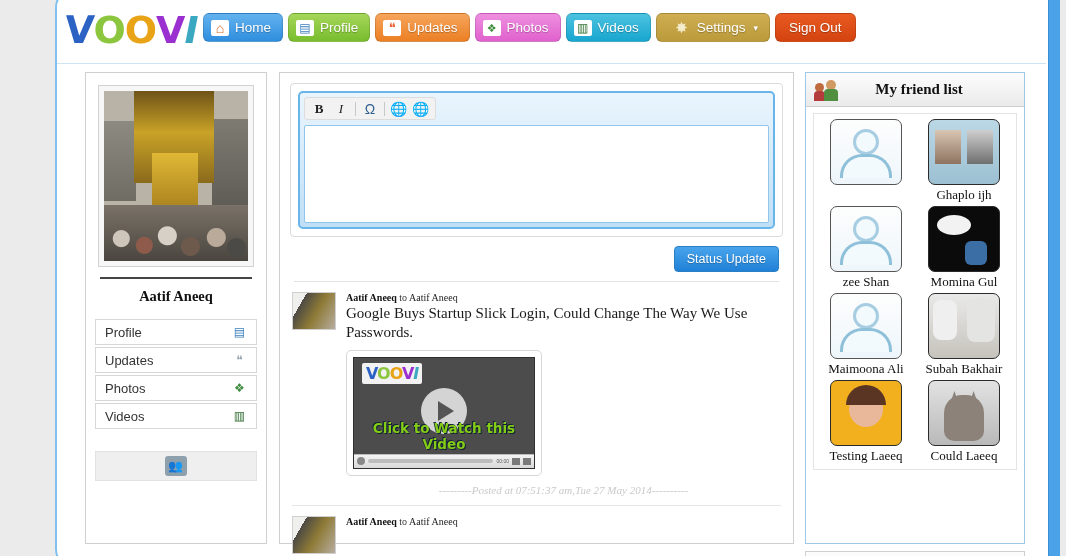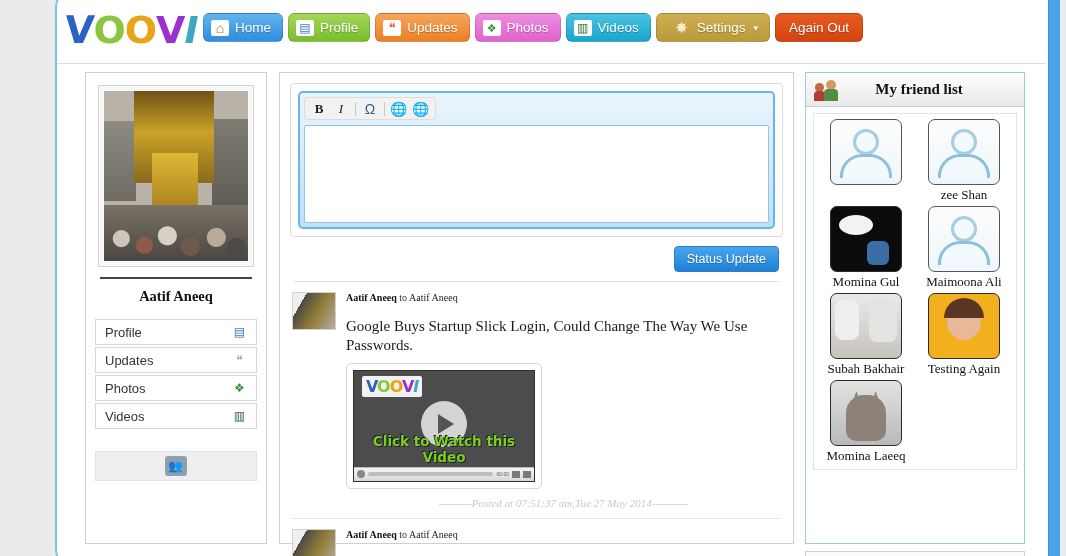--- a/index.html
+++ b/index.html
@@ -306,21 +306,21 @@
     font-size: 10px;
     color: #222;
   }
   .post-head b { color: #111; }
   .post-head .to { color:#333; }
   .post-text {
     font-family: "Liberation Serif", serif;
     font-size: 15px;
     color: #1a1a1a;
     line-height: 1.26;
-    margin-top: 14px;
+    margin-top: 1px;
   }
   .video-card {
     margin-top: 8px;
     width: 196px;
     border: 1px solid #d6d6d6;
     border-radius: 5px;
     background: #fff;
     padding: 6px;
   }
   .video-screen {
@@ -509,21 +509,21 @@
         <div class="nav-btn btn-videos">
           <span class="nav-ico ico-videos"></span>
           <span>Videos</span>
         </div>
         <div class="nav-btn btn-settings">
           <span class="nav-ico ico-settings"></span>
           <span>Settings</span>
           <span class="caret">▾</span>
         </div>
         <div class="nav-btn btn-signout">
-          <span>Again Out</span>
+          <span>Sign Out</span>
         </div>
       </div>
     </div>
 
     <div id="body-wrap">
 
       <div class="col" id="col-left">
         <div id="avatar-box">
           <div id="avatar-img">
             <div class="wall-l"></div>
@@ -634,20 +634,24 @@
 
         <div id="friend-grid">
           <div class="friend">
             <div class="friend-pic generic">
                 <span class="gh"></span>
                 <span class="gb"></span>
               </div>
             <div class="friend-name"></div>
           </div>
           <div class="friend">
+            <div class="friend-pic fp-ghaplo"></div>
+            <div class="friend-name">Ghaplo ijh</div>
+          </div>
+          <div class="friend">
             <div class="friend-pic generic">
                 <span class="gh"></span>
                 <span class="gb"></span>
               </div>
             <div class="friend-name">zee Shan</div>
           </div>
           <div class="friend">
             <div class="friend-pic fp-momina"></div>
             <div class="friend-name">Momina Gul</div>
           </div>
@@ -657,25 +661,25 @@
                 <span class="gb"></span>
               </div>
             <div class="friend-name">Maimoona Ali</div>
           </div>
           <div class="friend">
             <div class="friend-pic fp-subah"></div>
             <div class="friend-name">Subah Bakhair</div>
           </div>
           <div class="friend">
             <div class="friend-pic fp-testing"></div>
-            <div class="friend-name">Testing Again</div>
+            <div class="friend-name">Testing Laeeq</div>
           </div>
           <div class="friend">
             <div class="friend-pic fp-wasif"></div>
-            <div class="friend-name">Momina Laeeq</div>
+            <div class="friend-name">Could Laeeq</div>
           </div>
         </div>
       </div>
 
       <div id="people-foot">
         
         
       </div>
 
     </div>

